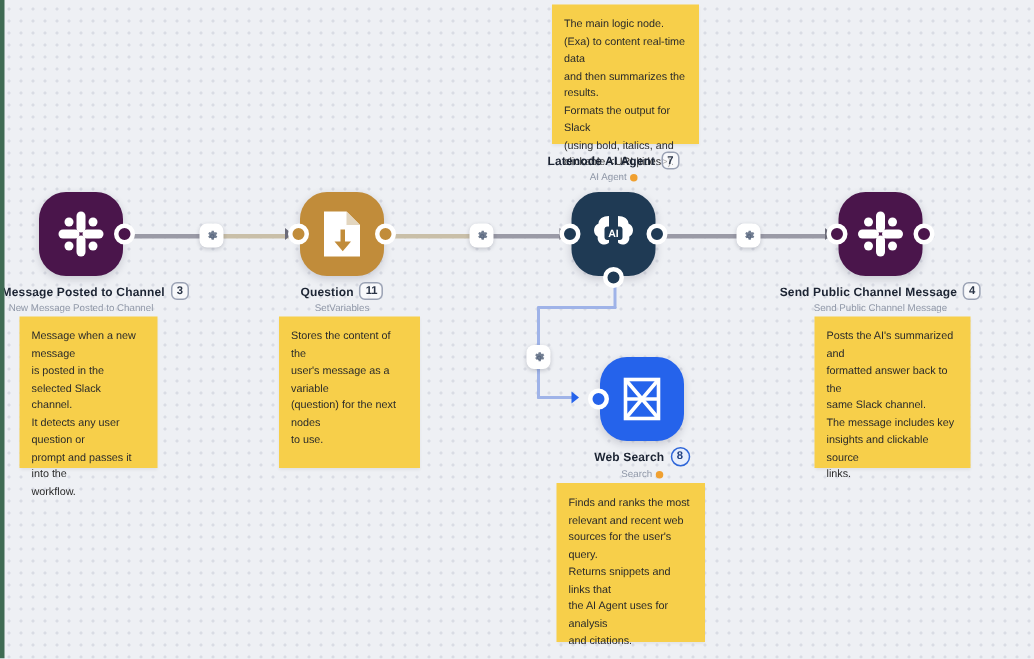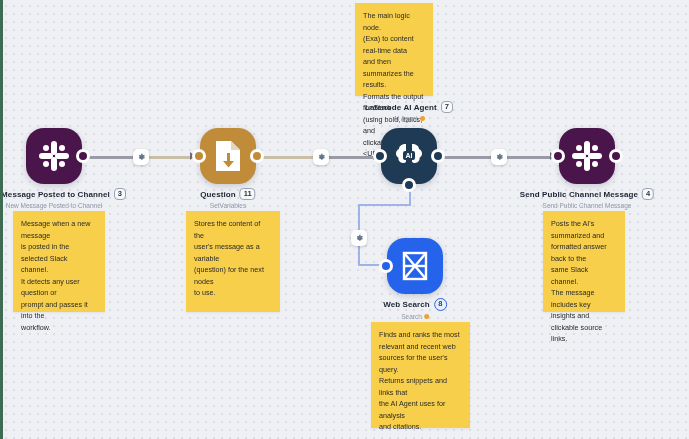--- a/index.html
+++ b/index.html
@@ -201,21 +201,21 @@
         <path d="M20 3c4 0 7 2 7 5 2 1 3 2.5 3 4.5 0 2-1 3.5-2.5 4.3 .5 2.7-1.5 5.2-4.5 5.2-1.5 0-2.5-.6-3-1.3V3z" fill="#fff"></path>
         <rect x="11" y="10" width="12" height="9" rx="2" fill="#1F3A54"></rect>
         <text x="17" y="17.3" font-size="7" font-weight="bold" fill="#fff" text-anchor="middle" font-family="Liberation Sans, sans-serif">AI</text>
       </svg>
       <span class="port l" style="background:#1F3A54;"></span>
       <span class="port r" style="background:#1F3A54;"></span>
       <span class="port b" style="background:#1F3A54;"></span>
     </div>
   </div>
 
-  <div class="node" style="left:387px;top:238px;">
+  <div class="node" style="left:400px;top:238px;">
     <div class="node-box" style="background:#2563EB;">
       <svg width="28" height="30" viewBox="0 0 28 30">
         <rect x="3" y="2" width="22" height="26" fill="none" stroke="#fff" stroke-width="2.4"></rect>
         <path d="M3 2 L25 28 M25 2 L3 28" stroke="#fff" stroke-width="2.4" fill="none"></path>
         <path d="M3 15 H25" stroke="#fff" stroke-width="2.4"></path>
       </svg>
       <span class="port l" style="background:#2563EB;"></span>
     </div>
     <div class="node-caption">
       <div class="cap-row">
@@ -264,40 +264,40 @@
     <p>workflow.</p>
   </div>
 
   <div class="note" style="left:186px;top:211px;width:94px;height:101px;">
     <p>Stores the content of the</p>
     <p>user's message as a variable</p>
     <p>(question) for the next nodes</p>
     <p>to use.</p>
   </div>
 
-  <div class="note" style="left:355px;top:3px;width:78px;height:93px;">
+  <div class="note" style="left:368px;top:3px;width:98px;height:93px;">
     <p>The main logic node.</p>
     <p>(Exa) to content real-time data</p>
     <p>and then summarizes the</p>
     <p>results.</p>
     <p>Formats the output for Slack</p>
     <p>(using bold, italics, and</p>
     <p>clickable &lt;URL|titles&gt;).</p>
   </div>
 
   <div class="note" style="left:371px;top:322px;width:99px;height:106px;">
     <p>Finds and ranks the most</p>
     <p>relevant and recent web</p>
     <p>sources for the user's query.</p>
     <p>Returns snippets and links that</p>
     <p>the AI Agent uses for analysis</p>
     <p>and citations.</p>
   </div>
 
-  <div class="note" style="left:543px;top:211px;width:82px;height:101px;">
+  <div class="note" style="left:543px;top:211px;width:104px;height:101px;">
     <p>Posts the AI's summarized and</p>
     <p>formatted answer back to the</p>
     <p>same Slack channel.</p>
     <p>The message includes key</p>
     <p>insights and clickable source</p>
     <p>links.</p>
   </div>
 
 </div>
 

